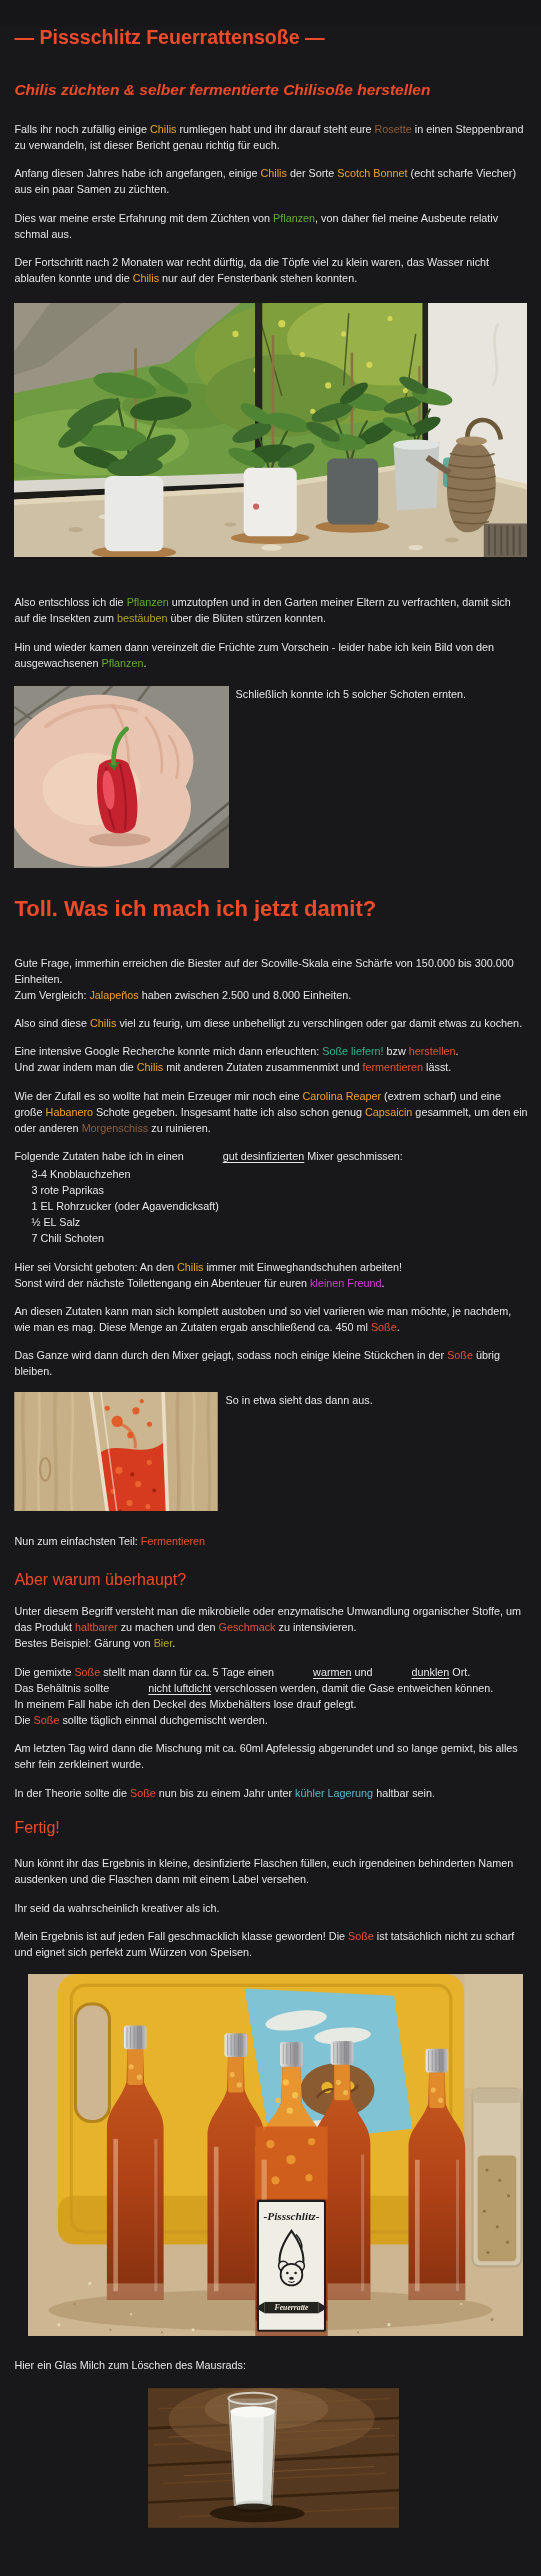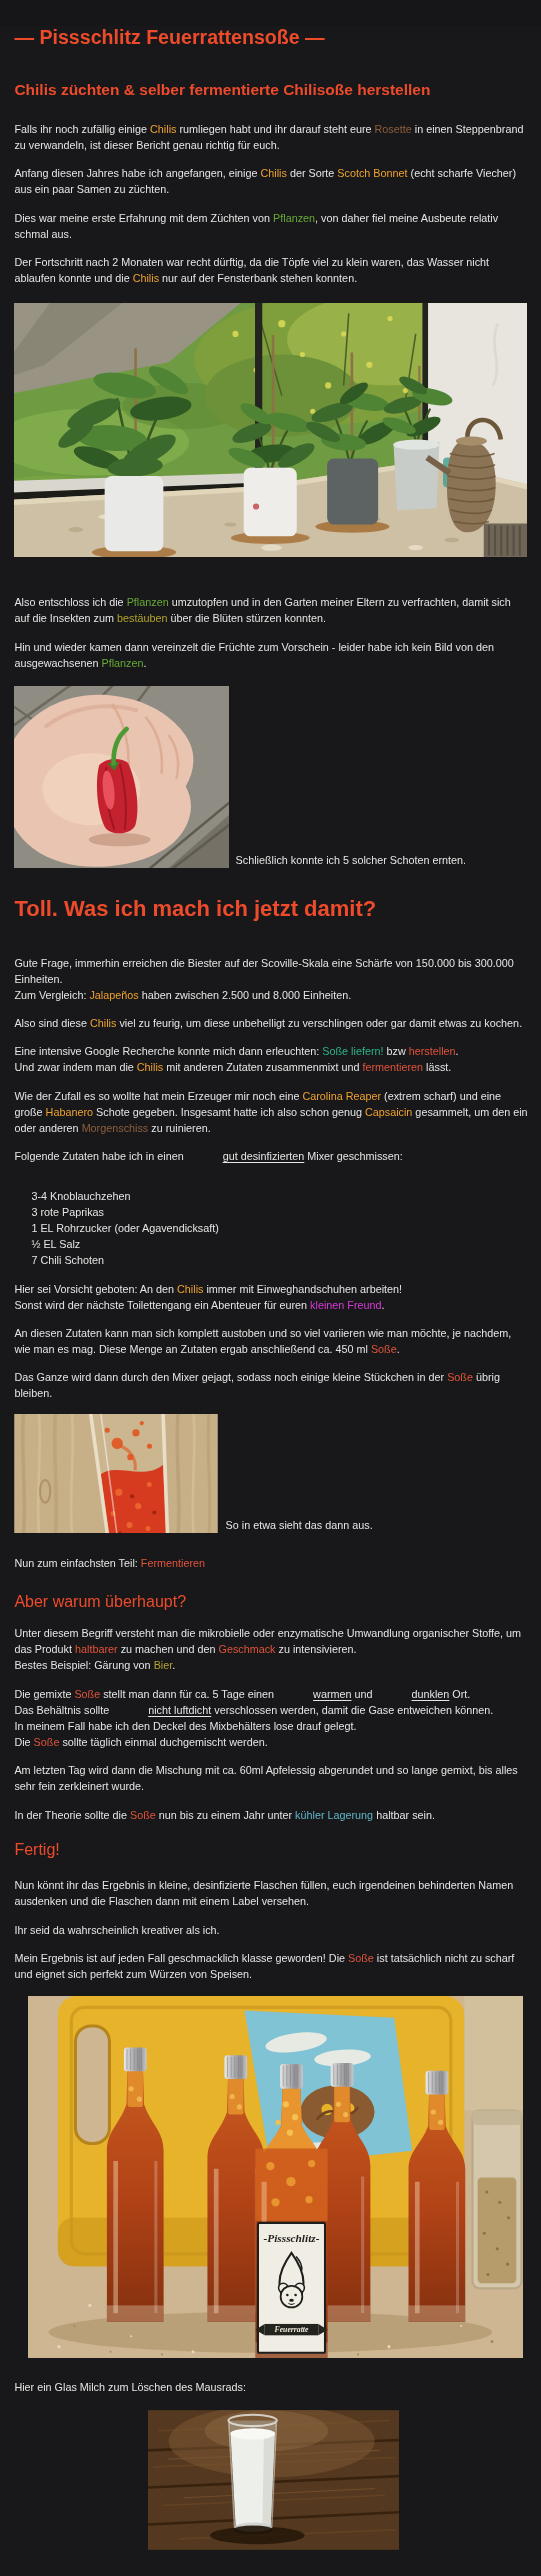--- a/index.html
+++ b/index.html
@@ -15,26 +15,26 @@
   .c-red2{color:#e84a2b}
   .c-brown{color:#8e5f3c}
   .c-teal{color:#2fb389}
   .c-cyan{color:#5fb6c9}
   .c-magenta{color:#d83ad8}
   .c-blue{color:#2e9ced}
   .c-amber{color:#f49d1c}
   .u{text-decoration:underline;text-underline-offset:2.1px;text-decoration-thickness:1px;padding-left:36px;}
 
   .title{margin-top:26px;color:#ee4b2b;font-size:19.6px;line-height:23px;font-weight:bold;}
-  .h2{margin-top:32px;color:#ee4b2b;font-size:15.5px;line-height:18.5px;font-weight:bold;}
+  .h2{margin-top:32px;color:#ee4b2b;font-size:15.5px;line-height:18.5px;font-weight:bold;font-style:italic;}
   .h1{margin-top:28px;color:#ee4b2b;font-size:22px;line-height:26px;font-weight:bold;}
   .h1s{margin-top:21.6px;color:#ee4b2b;font-size:16px;line-height:19.6px;font-weight:normal;}
   p{margin:12.4px 0 0 0;}
-  .ingredients{margin-top:24px;padding-left:17px;}
-  .imgrow{display:flex;align-items:flex-end;}
+  .ingredients{margin-top:2px;padding-left:17px;}
+  .imgrow{display:flex;align-items:flex-start;}
   .cap{margin-left:6.2px;}
   .photo svg{display:block;}
   .footer{margin-top:45px;font-size:24px;line-height:27px;font-weight:bold;white-space:nowrap;}.mt25{margin-top:13px}.mt26{margin-top:13.4px}.mt27{margin-top:14px}
   .mt28{margin-top:14.4px}.mt29{margin-top:15px}.mt32{margin-top:16.5px}.mt33{margin-top:17px}
   .mt35{margin-top:18px}.mt38{margin-top:37px}.mt40{margin-top:20.6px}.mt42{margin-top:21.6px}
   .mt64{margin-top:33px}
   .ml26{margin-left:13.4px}.ml261{margin-left:134px}
 </style>
 </head>
 <body>

